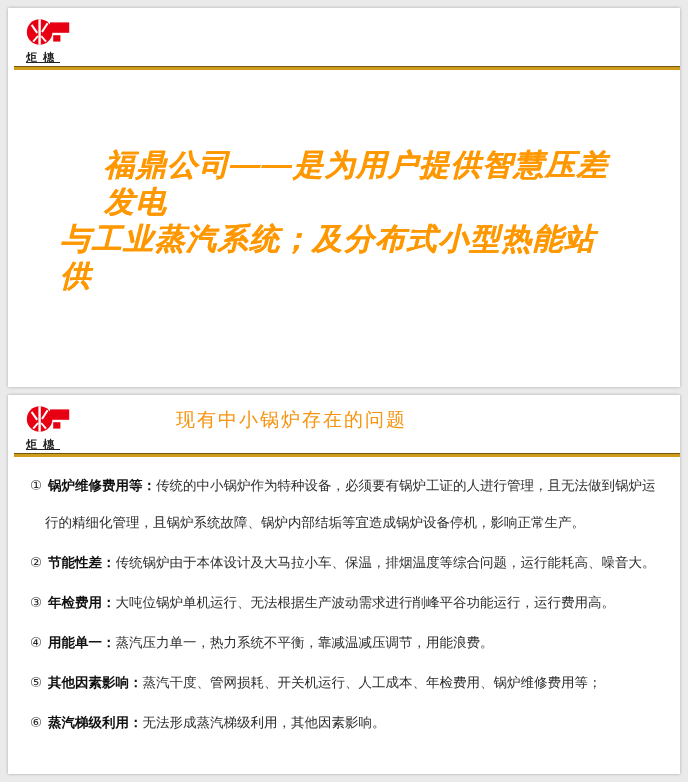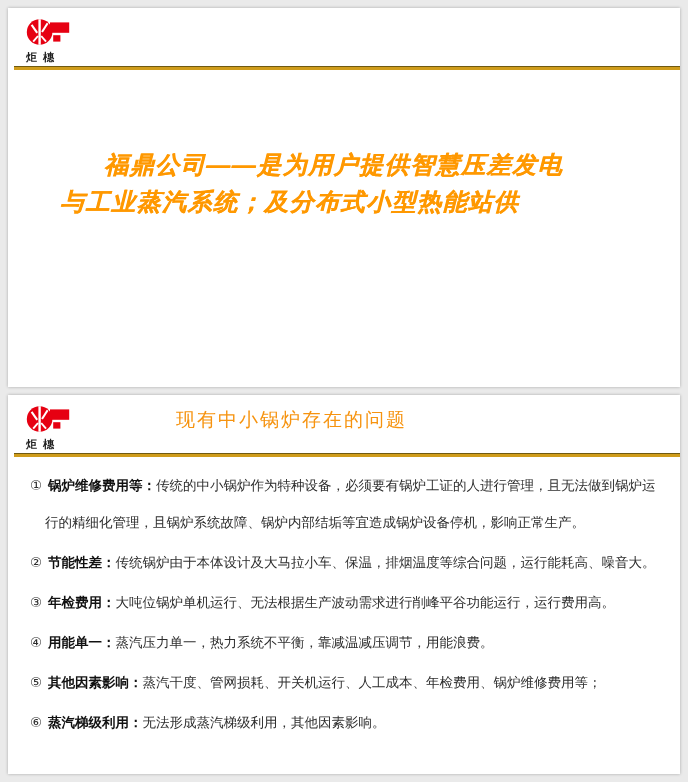--- a/index.html
+++ b/index.html
@@ -16,32 +16,32 @@
     box-shadow:0 0 3px rgba(0,0,0,0.28);
   }
   #slide1{top:8px;}
   #slide2{top:395px;}
 
   
   .logo{position:absolute;top:7px;left:18px;width:70px;}
   .logo-icon{display:block;width:48px;height:34px;}
   .logo-text{
     font-size:11px;color:#222;font-weight:bold;
-    letter-spacing:6px;margin-top:1px;white-space:nowrap;
+    letter-spacing:6px;margin-top:1px;white-space:nowrap;text-decoration:underline;
   }
   .gold-rule{
     position:absolute;top:58px;left:6px;right:0;height:3px;
     background:#cf9c1b;
     border-top:1.5px solid #6f5a12;
   }
 
   
   .calligraphy{
     position:absolute;top:138px;left:52px;width:560px;
-    font-size:24px;font-weight:bold;font-style:italic;
+    font-size:30px;font-weight:bold;font-style:italic;
     color:#ff9800;line-height:37px;letter-spacing:1.5px;
     text-shadow:0.6px 0 0 #ff9800;
   }
   .cal-line.indent{padding-left:44px;}
 
   
   .slide2-title{
     position:absolute;top:12px;left:168px;
     font-size:19px;font-weight:normal;color:#f6930f;
     letter-spacing:2px;white-space:nowrap;

